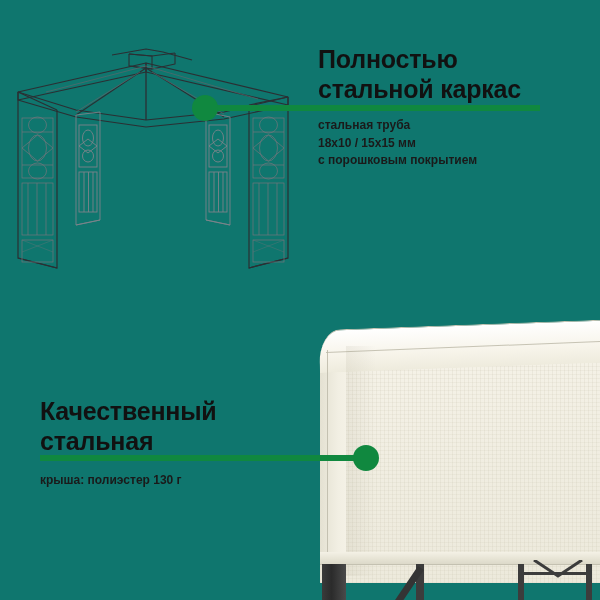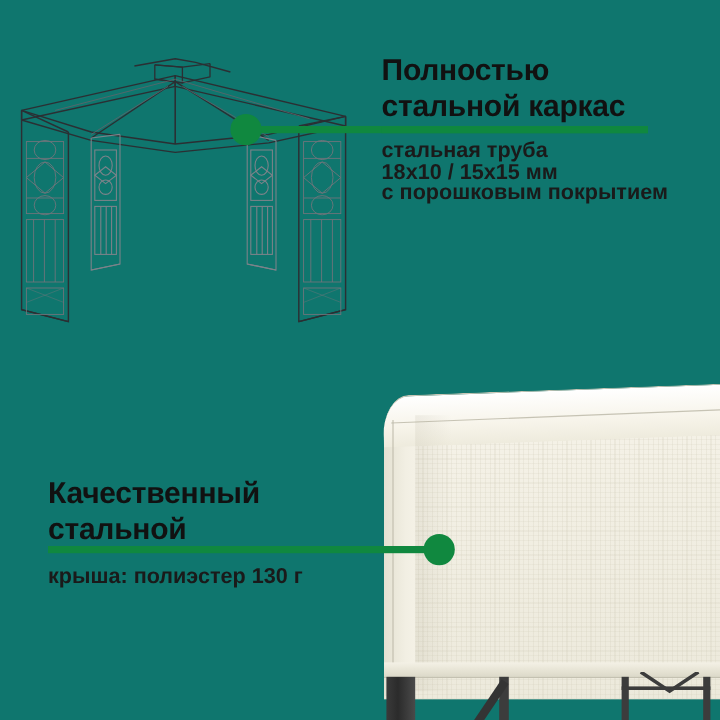--- a/index.html
+++ b/index.html
@@ -44,21 +44,21 @@
     color: #111111;
     font-size: 25px;
     line-height: 30px;
     letter-spacing: -0.2px;
     white-space: pre-line;
   }
   .subtext {
     position: absolute;
     font-weight: bold;
     color: #1a1a1a;
-    font-size: 18px;
+    font-size: 12px;
     line-height: 17.5px;
     white-space: pre-line;
   }
 
   
   #gazebo { position: absolute; left: 0; top: 20px; width: 310px; height: 250px; }
 
   
   #canopy-wrap {
     position: absolute;
@@ -258,17 +258,17 @@
     <div class="rail" style="left:218px; top:252px; width:74px; height:3px;"></div>
     <svg class="abs" style="left:218px; top:240px; width:80px; height:22px;" viewBox="0 0 80 22">
       <path d="M16 0 L40 16 L64 0" fill="none" stroke="#3c3c3c" stroke-width="3"></path>
     </svg>
   </div>
 
   <div class="conn-line" style="left:40px; top:455px; width:328px;"></div>
   <div class="conn-dot" style="left:353px; top:445px; width:26px; height:26px;"></div>
 
   <div class="heading" style="left:40px; top:396px; width:280px;">Качественный
-стальной</div>
+стальная</div>
   <div class="rule" style="left:40px; top:455px; width:300px;"></div>
   <div class="subtext" style="left:40px; top:472px; width:280px;">крыша: полиэстер 130 г</div>
 
 </div>
 
 </body></html>

